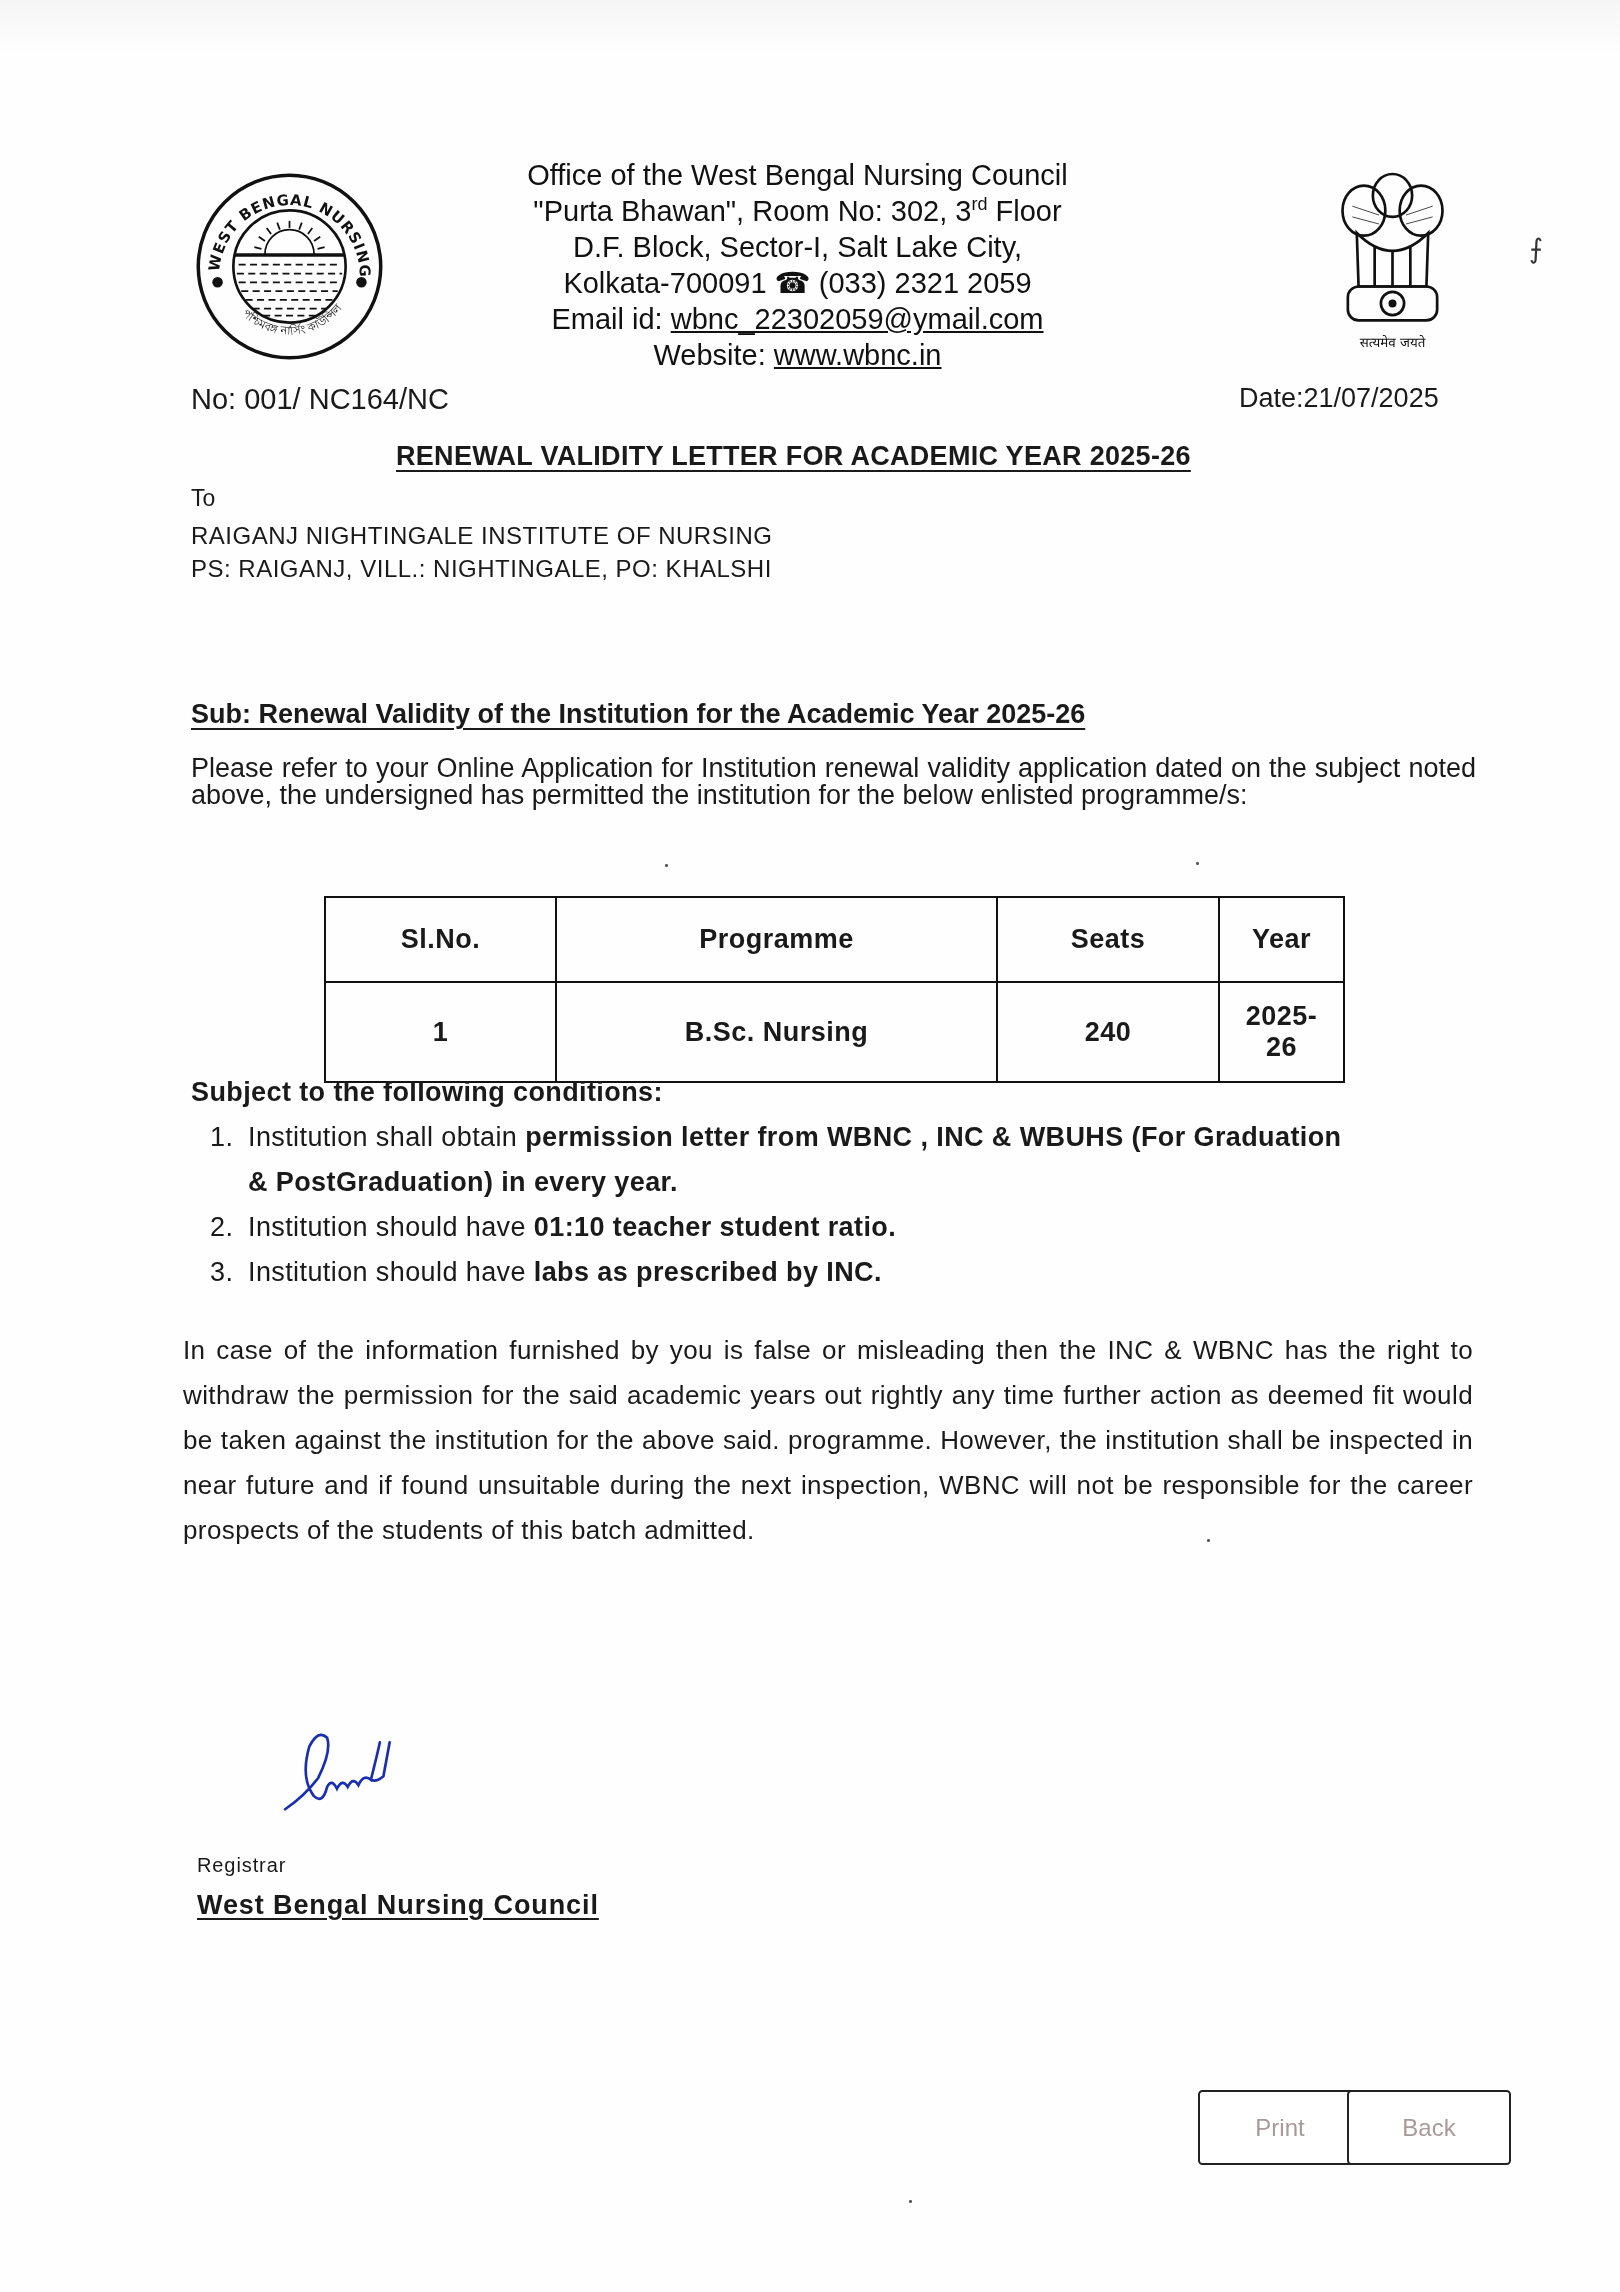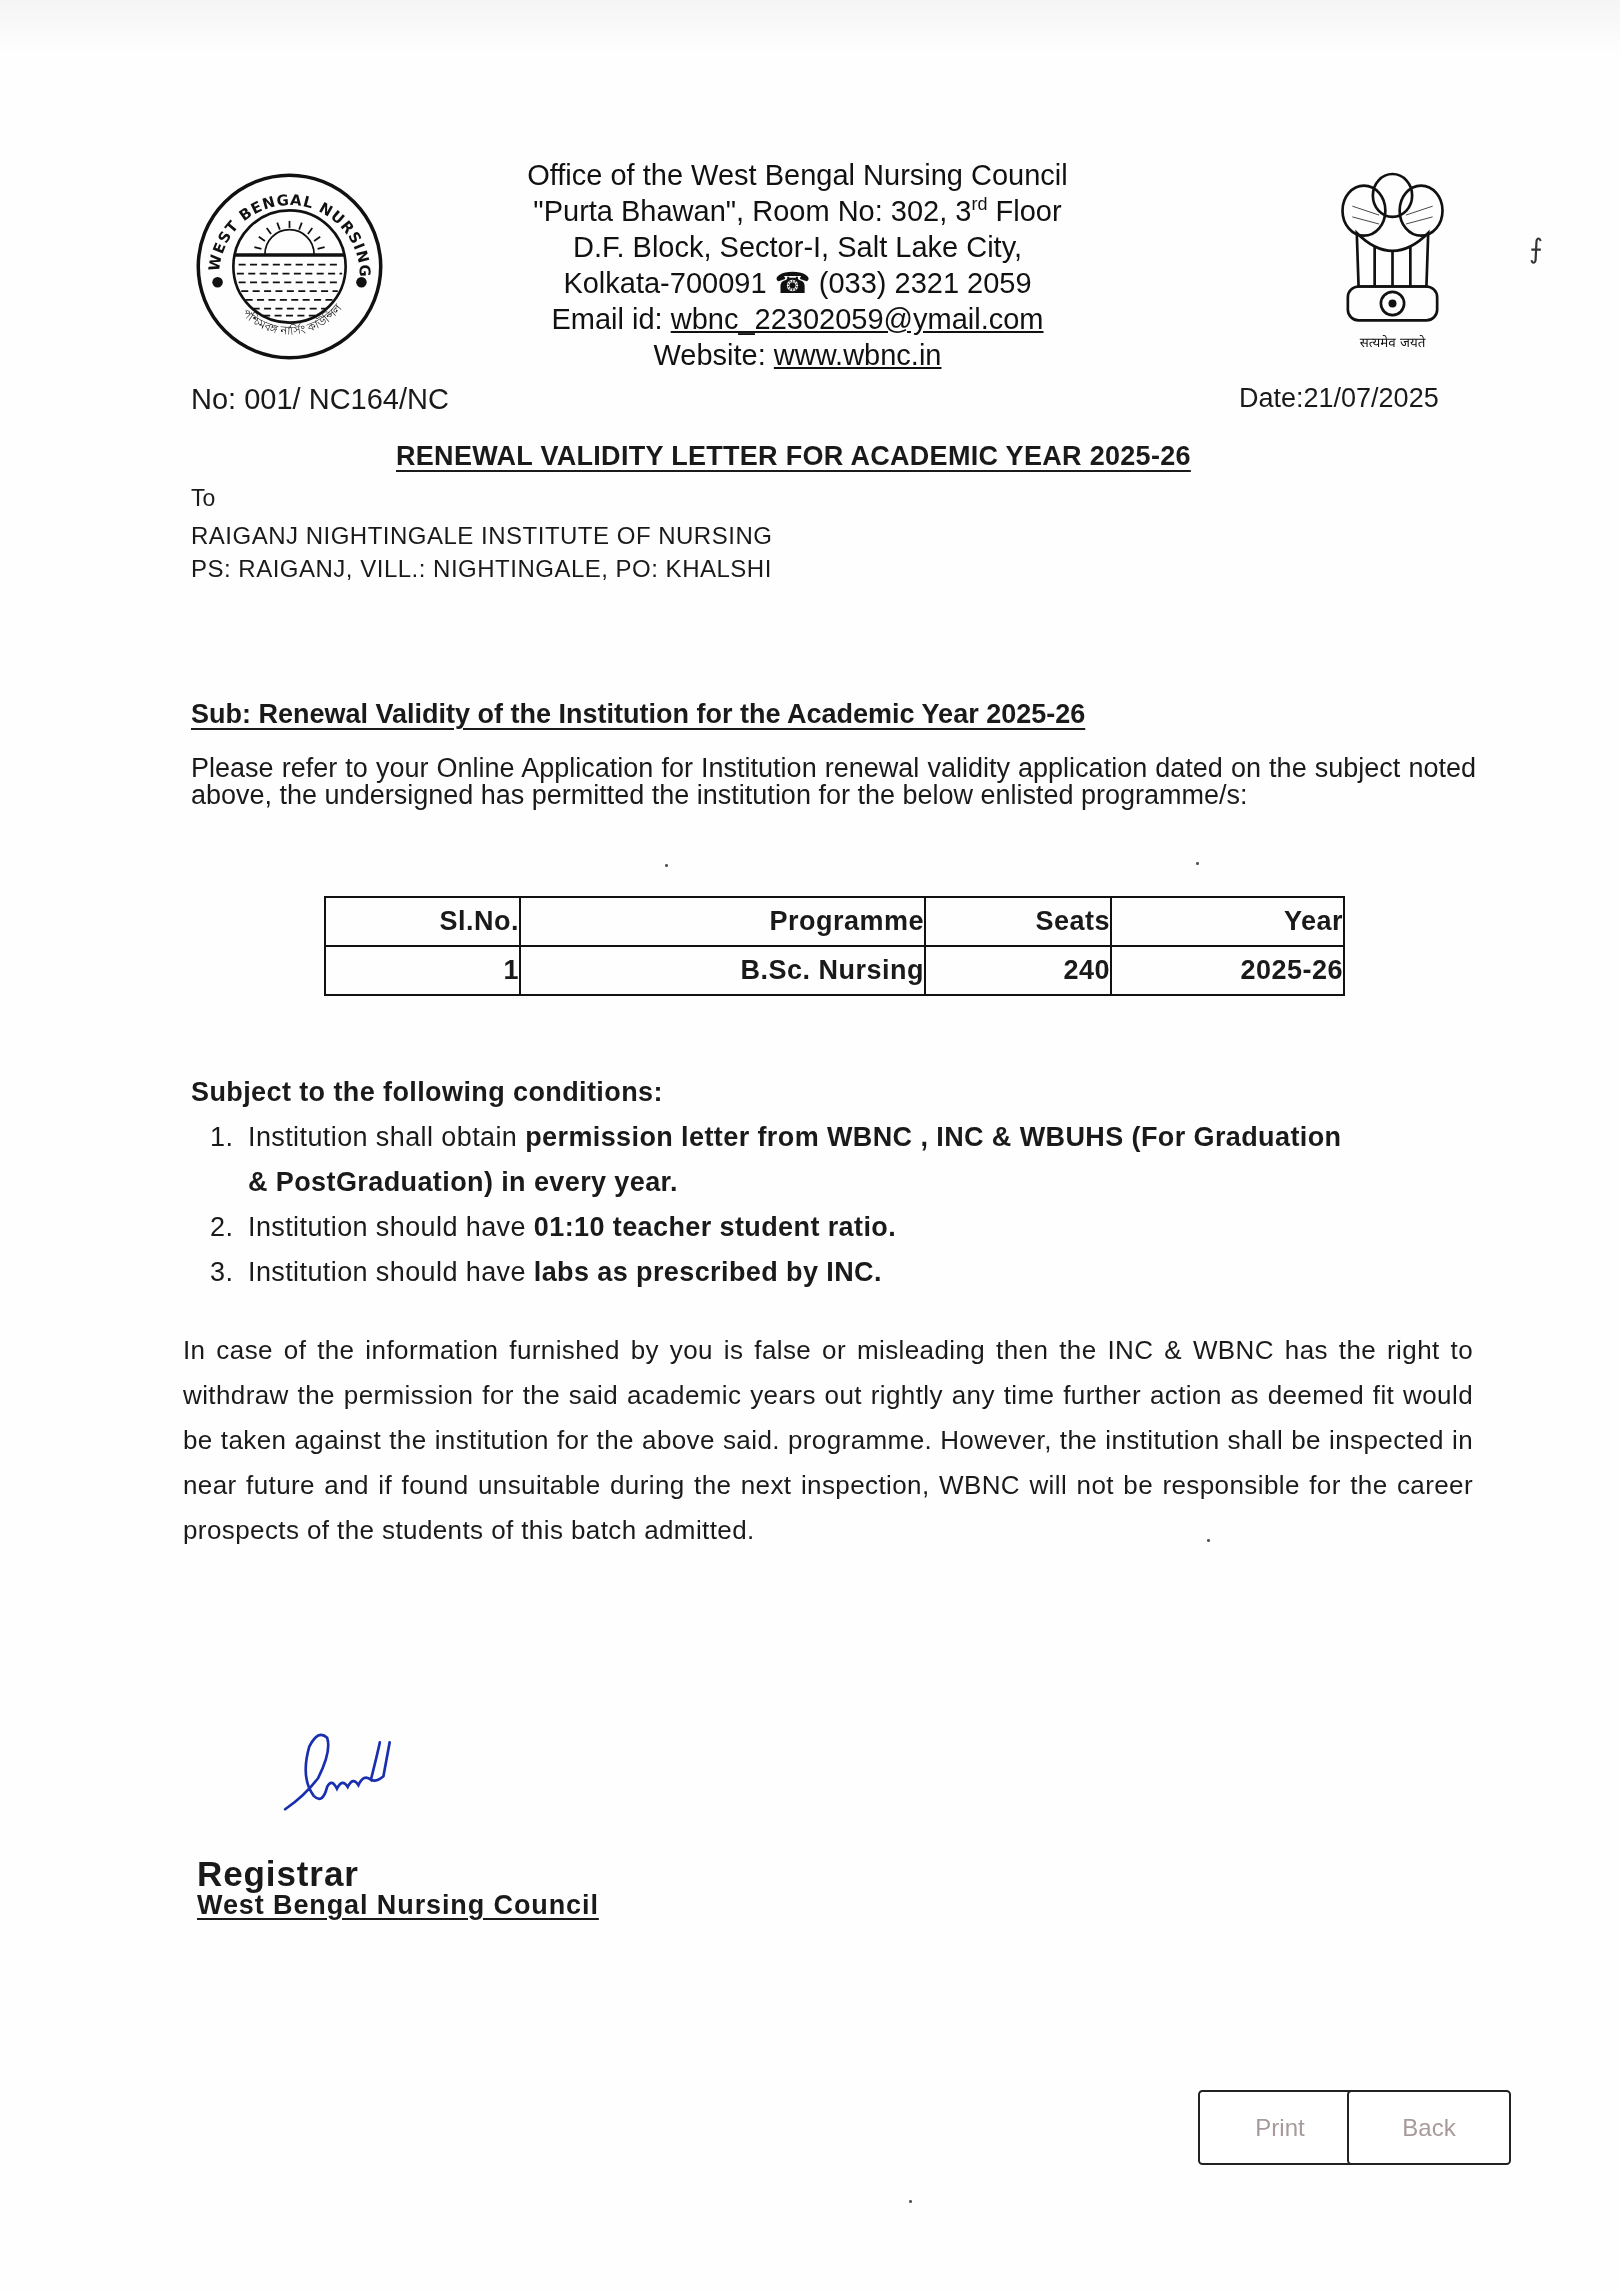--- a/index.html
+++ b/index.html
@@ -44,21 +44,21 @@
       position: absolute; left: 191px; top: 755px; width: 1285px;
       font-size: 27px; line-height: 27px; text-align: justify; text-align-last: left;
     }
 
     
     .prog-table {
       position: absolute; left: 324px; top: 896px; width: 1021px;
       border-collapse: collapse; font-size: 27px; font-weight: bold;
     }
     .prog-table th, .prog-table td {
-      border: 2.7px solid #111; text-align: right; height: 47px; padding: 0;
+      border: 2.7px solid #111; text-align: center; height: 47px; padding: 18px;
       letter-spacing: 0.5px;
     }
     .prog-table th:nth-child(1), .prog-table td:nth-child(1) { width: 193px; }
     .prog-table th:nth-child(2), .prog-table td:nth-child(2) { width: 403px; }
     .prog-table th:nth-child(3), .prog-table td:nth-child(3) { width: 184px; }
 
     .note {
       position: absolute; left: 191px; top: 1014px; font-size: 27px; font-weight: bold; letter-spacing: 0.5px;
     }
 
@@ -67,21 +67,21 @@
     .cond-list li { display: flex; line-height: 45px; letter-spacing: 0.4px; }
     .cond-list .num { width: 38px; flex: none; }
     .cond-list b { font-weight: bold; }
 
     .closing {
       position: absolute; left: 183px; top: 1328px; width: 1290px;
       font-size: 26px; line-height: 45px; text-align: justify; letter-spacing: 0.4px;
     }
 
     .signature { position: absolute; left: 278px; top: 1724px; width: 134px; height: 99px; }
-    .sig-role { position: absolute; left: 197px; top: 1854px; font-size: 35px; font-weight: bold; letter-spacing: 0.9px; }
+    .sig-role { position: absolute; left: 197px; top: 1854px; font-size: 20px; font-weight: normal; letter-spacing: 0.9px; }
     .sig-org {
       position: absolute; left: 197px; top: 1890px; font-size: 27px; font-weight: bold; letter-spacing: 0.9px;
       text-decoration: underline; text-underline-offset: 3.6px;
     }
 
     .btn {
       position: absolute; top: 2090px; width: 164px; height: 75px;
       border: 2.7px solid #222; border-radius: 4.5px; background: #fff;
       font-family: "Liberation Sans", sans-serif; font-size: 24px; color: #a89a9a;
       display: flex; align-items: center; justify-content: center; cursor: pointer;

